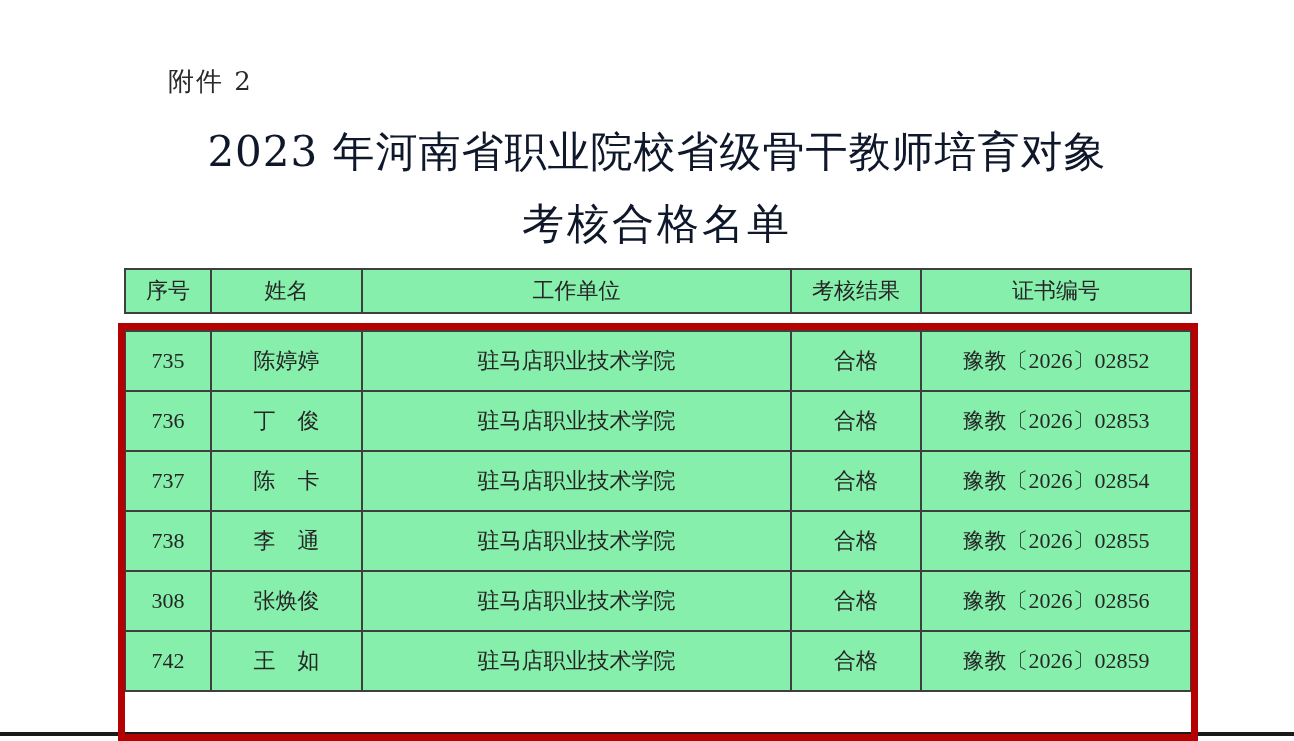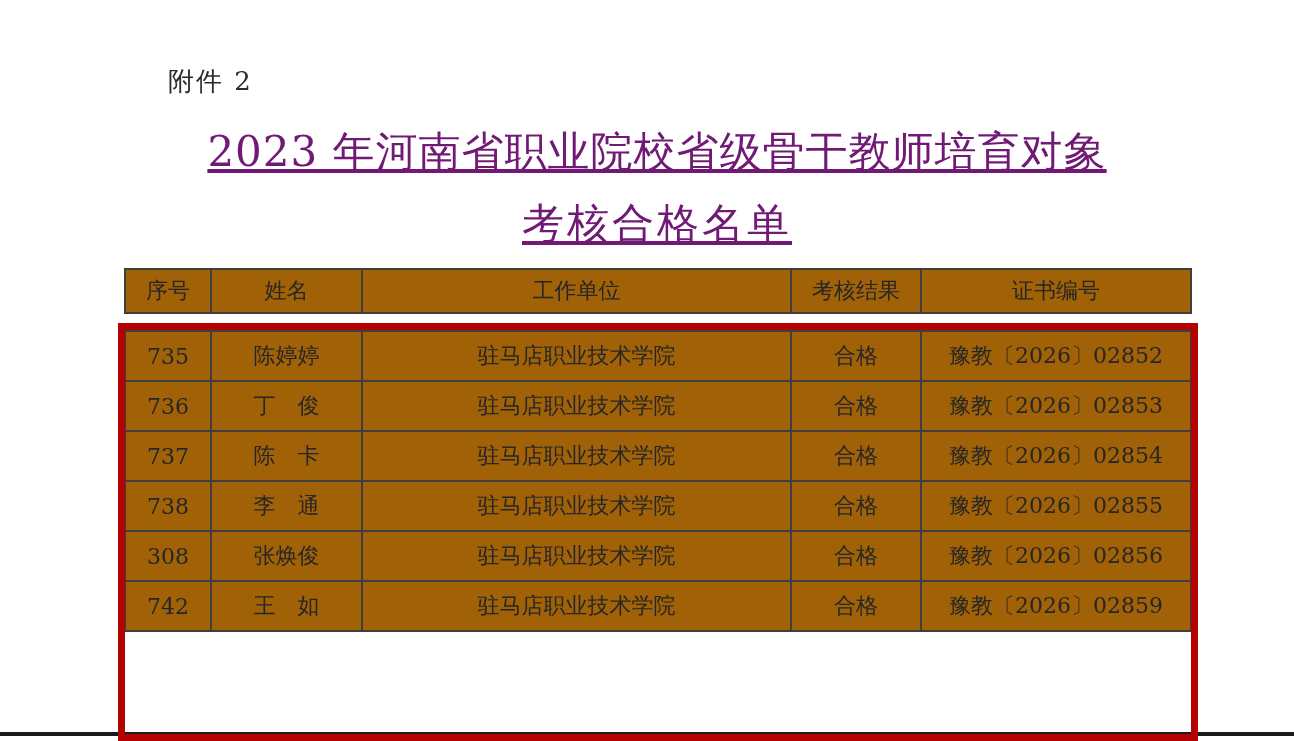--- a/index.html
+++ b/index.html
@@ -21,49 +21,48 @@
     top: 64px;
     font-size: 26px;
     letter-spacing: 2px;
     color: #2a2a2a;
   }
   .title-wrap {
     position: absolute;
     left: 124px;
     width: 1066px;
     text-align: center;
-    color: #701a75;
-    text-decoration: underline;
+    color: #0f172a;
   }
   .title-line1 { top: 124px; font-size: 42px; letter-spacing: 1px; font-weight: 500; }
   .title-line2 { top: 196px; font-size: 42px; letter-spacing: 3px; font-weight: 500; }
 
   table.roster {
     position: absolute;
     left: 124px;
     border-collapse: collapse;
     table-layout: fixed;
     width: 1066px;
-    background: #a16207;
+    background: #86efac;
   }
   table.roster td, table.roster th {
     border: 2px solid #3f3f3f;
     font-weight: normal;
     font-size: 22px;
     text-align: center;
     vertical-align: middle;
     color: #262626;
     padding: 0;
     overflow: hidden;
     white-space: nowrap;
   }
   table.header-table { top: 268px; }
   table.header-table tr { height: 44px; }
   table.data-table { top: 330px; }
-  table.data-table tr { height: 50px; }
+  table.data-table tr { height: 60px; font-family: Liberation Serif, serif; }
 
   col.c-no     { width: 86px; }
   col.c-name   { width: 151px; }
   col.c-unit   { width: 429px; }
   col.c-result { width: 130px; }
   col.c-cert   { width: 270px; }
 
   .highlight-box {
     position: absolute;
     left: 118px;

